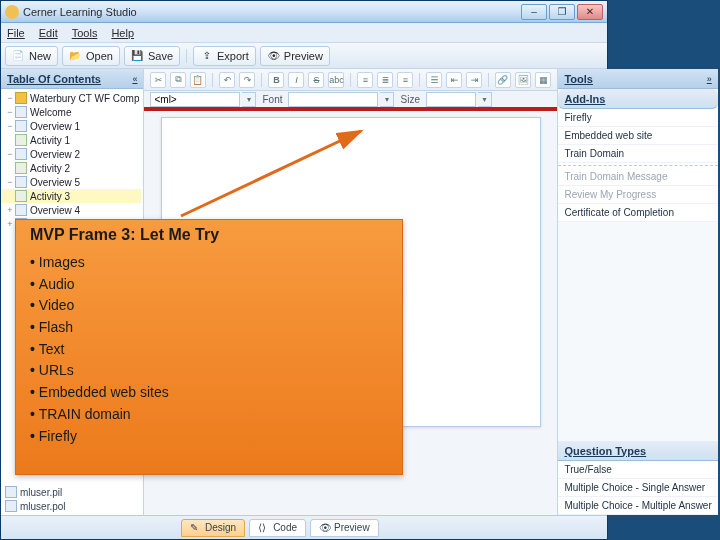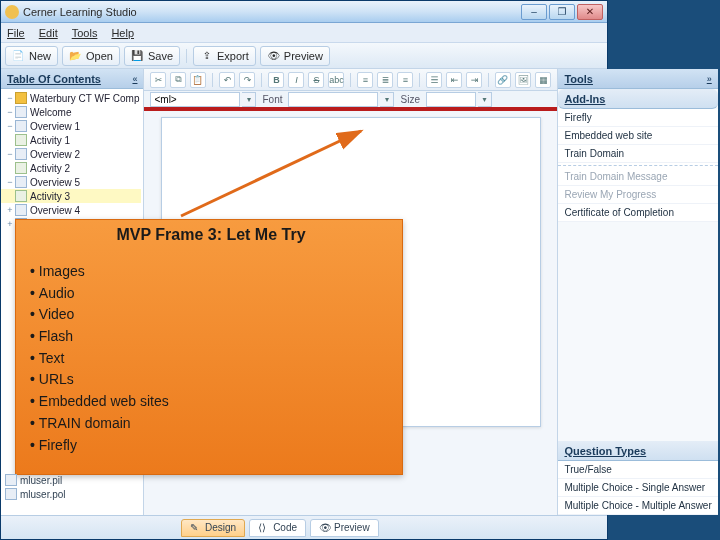--- a/index.html
+++ b/index.html
@@ -41,26 +41,26 @@
   .page { width:380px; height:310px; background:#fff; border:1px solid #b7cde4; margin:0 auto; box-shadow:0 1px 3px rgba(0,0,0,.12);}
   .right { width:170px; border-left:1px solid #c3d5e8; background:#f6f9fc; display:flex; flex-direction:column;}
   .rlist { background:#fff; font-size:10px; color:#234; }
   .rlist .row { padding:3px 6px; border-bottom:1px solid #eef2f8; white-space:nowrap; overflow:hidden; text-overflow:ellipsis;}
   .rlist .row.dim { color:#9aa6b4;}
   .dash { height:0; border-top:1px dashed #b7cde4; margin:2px 0;}
   .bottombar { position:absolute; left:0; right:0; bottom:0; height:24px; background:linear-gradient(180deg,#eaf1f9,#d6e5f3); border-top:1px solid #b7cde4; display:flex; align-items:center; gap:4px; padding:0 6px; font-size:10px;}
   .viewtab { display:flex; align-items:center; gap:3px; padding:2px 8px; border:1px solid #b7cde4; border-radius:3px 3px 0 0; background:#fff; color:#345;}
   .viewtab.active { background:linear-gradient(180deg,#ffe7c4,#ffd08a); border-color:#e0a850;}
   .viewtab .ic { width:12px; height:12px;}
-  .taskfiles { position:absolute; left:2px; bottom:38px; font-size:10px; color:#345; }
+  .taskfiles { position:absolute; left:2px; bottom:26px; font-size:10px; color:#345; }
   .tf { display:flex; align-items:center; gap:3px; padding:1px 2px;}
   .tf .ic{ width:12px; height:12px; background:#e8eef6; border:1px solid #9ab6d4;}
   
   .callout { position:absolute; left:14px; top:218px; width:388px; height:256px; background:linear-gradient(180deg,#f79b3f 0%,#ec7a1c 100%); color:#111; border:1px solid #d96a10; box-shadow:0 2px 6px rgba(0,0,0,.25); padding:6px 10px 8px 14px; }
-  .callout h3 { font-size:16px; font-weight:bold; text-align:center; margin-bottom:17px; color:#1a1a1a; }
+  .callout h3 { font-size:16px; font-weight:bold; text-align:left; margin-bottom:8px; color:#1a1a1a; }
   .callout ul { list-style:none; }
   .callout li { font-size:14px; line-height:1.55; color:#1a1a1a; }
   .callout li::before { content:"• "; font-weight:bold; }
   .arrow { position:absolute; left:170px; top:120px; width:200px; height:100px; pointer-events:none; }
 </style>
 </head>
 <body>
 
 <div class="window">
 

